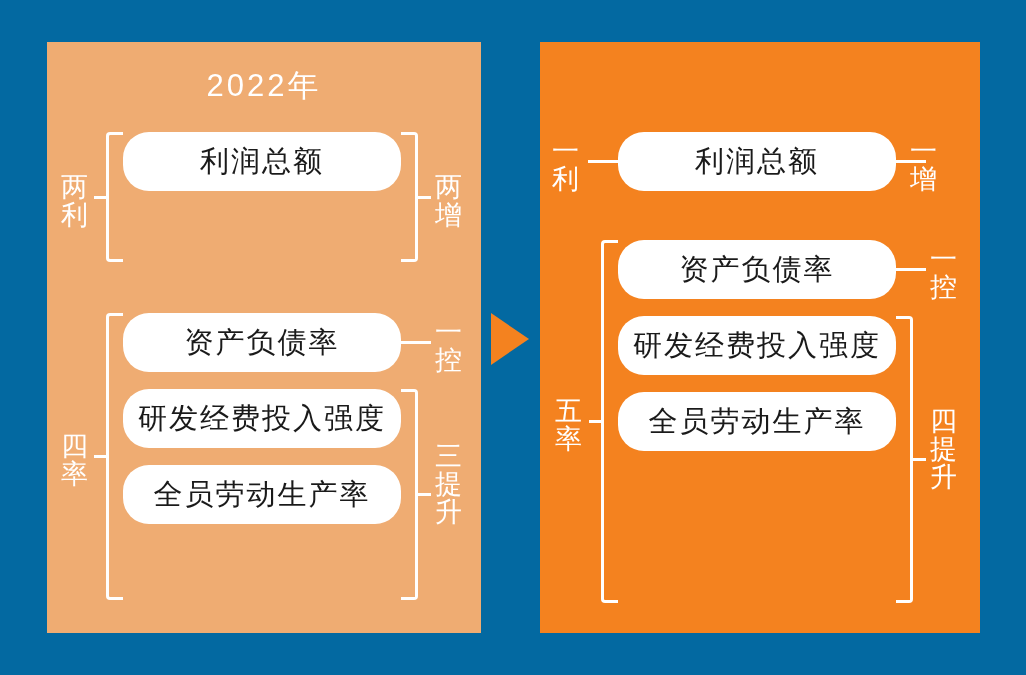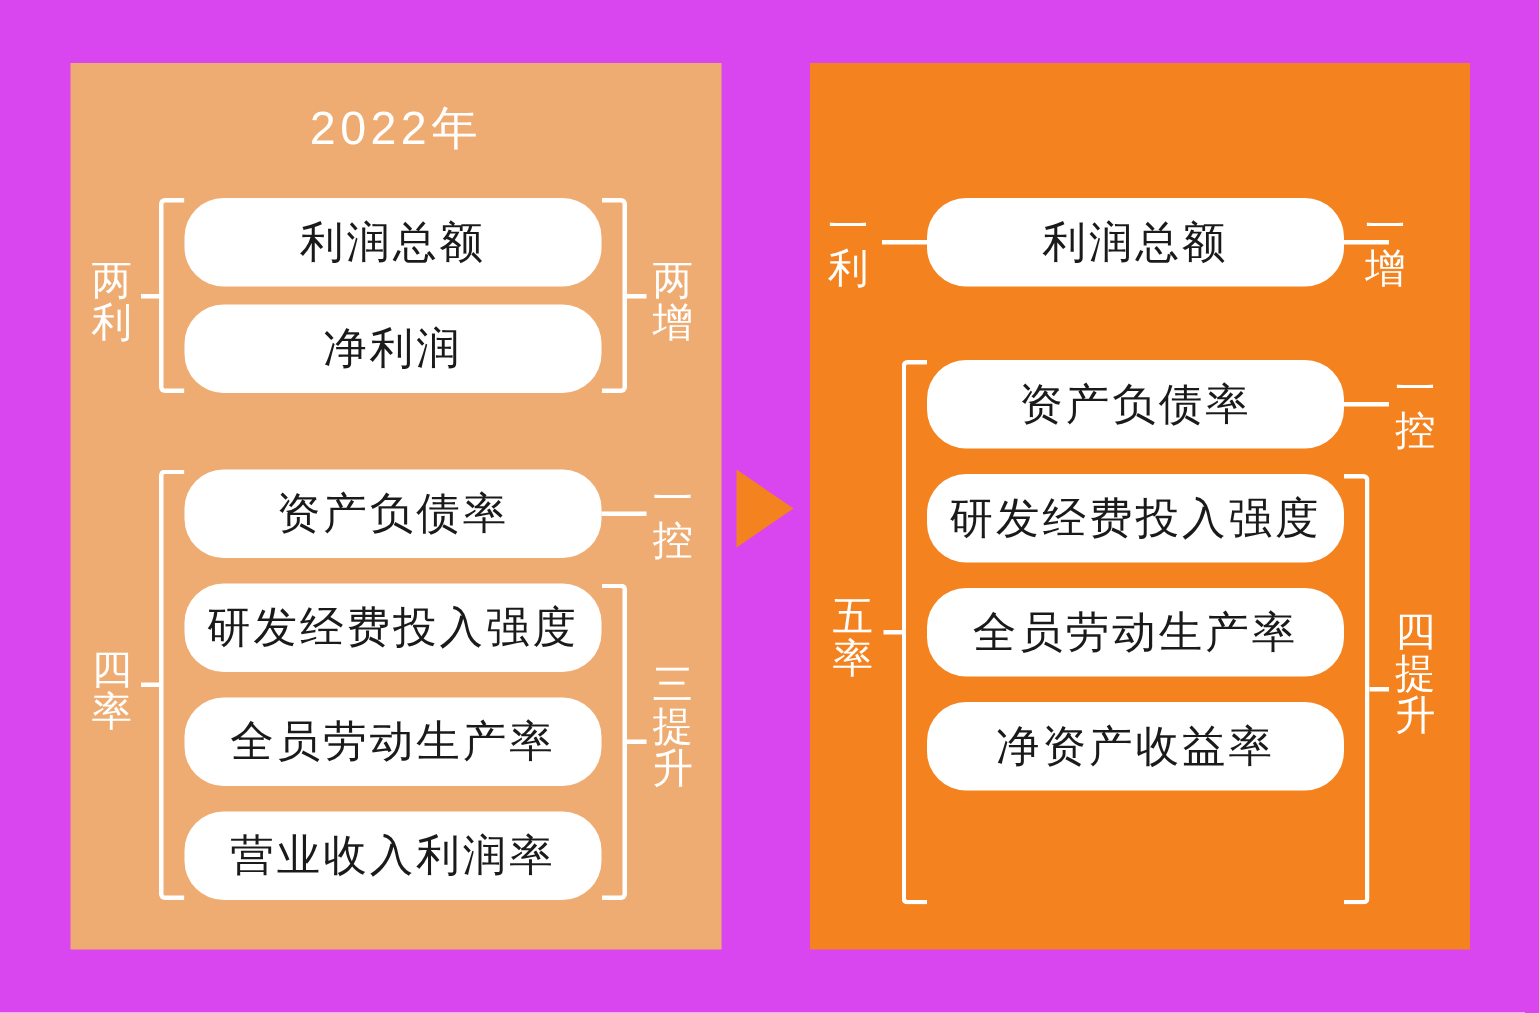--- a/index.html
+++ b/index.html
@@ -5,21 +5,21 @@
   html, body {
     margin: 0; padding: 0;
     width: 1026px; height: 675px;
     background: #ffffff;
     font-family: "Liberation Sans", "DejaVu Sans", sans-serif;
   }
   #stage {
     position: relative;
     width: 1026px;
     height: 675px;
-    background: #d946ef;
+    background: #0369a1;
     overflow: hidden;
   }
 
   
   .panel {
     position: absolute;
     top: 42px;
     height: 591px;
     box-sizing: border-box;
   }
@@ -110,25 +110,23 @@
 </head>
 <body>
 
 <div id="stage">
 
   <div class="panel" id="panel-2022">
 
     <div class="panel-title">2022年</div>
 
     <div class="pill" style="top:90px">利润总额</div>
-    <div class="pill" style="top:161px">净利润</div>
     <div class="pill" style="top:271px">资产负债率</div>
     <div class="pill" style="top:347px">研发经费投入强度</div>
     <div class="pill" style="top:423px">全员劳动生产率</div>
-    <div class="pill" style="top:499px">营业收入利润率</div>
 
     <div class="bracket left" style="left:59px; top:90px; width:17px; height:130px"></div>
     <div class="stub" style="left:47px; top:154px; width:13px"></div>
     <div class="side-label" style="left:14px; top:131px">两利</div>
 
     <div class="bracket left" style="left:59px; top:271px; width:17px; height:287px"></div>
     <div class="stub" style="left:47px; top:413px; width:13px"></div>
     <div class="side-label" style="left:14px; top:390px">四率</div>
 
     <div class="bracket right" style="left:354px; top:90px; width:17px; height:130px"></div>
@@ -145,21 +143,20 @@
 
   <div id="arrow"></div>
 
   <div class="panel" id="panel-2023">
 
 
     <div class="pill" style="top:90px">利润总额</div>
     <div class="pill" style="top:198px">资产负债率</div>
     <div class="pill" style="top:274px">研发经费投入强度</div>
     <div class="pill" style="top:350px">全员劳动生产率</div>
-    <div class="pill" style="top:426px">净资产收益率</div>
 
     <div class="connector" style="left:48px; top:118px; width:30px"></div>
     <div class="side-label" style="left:12px; top:95px">一利</div>
 
     <div class="bracket left" style="left:61px; top:198px; width:17px; height:363px"></div>
     <div class="stub" style="left:49px; top:378px; width:13px"></div>
     <div class="side-label" style="left:15px; top:355px">五率</div>
 
     <div class="connector" style="left:356px; top:118px; width:30px"></div>
     <div class="side-label" style="left:370px; top:95px">一增</div>

